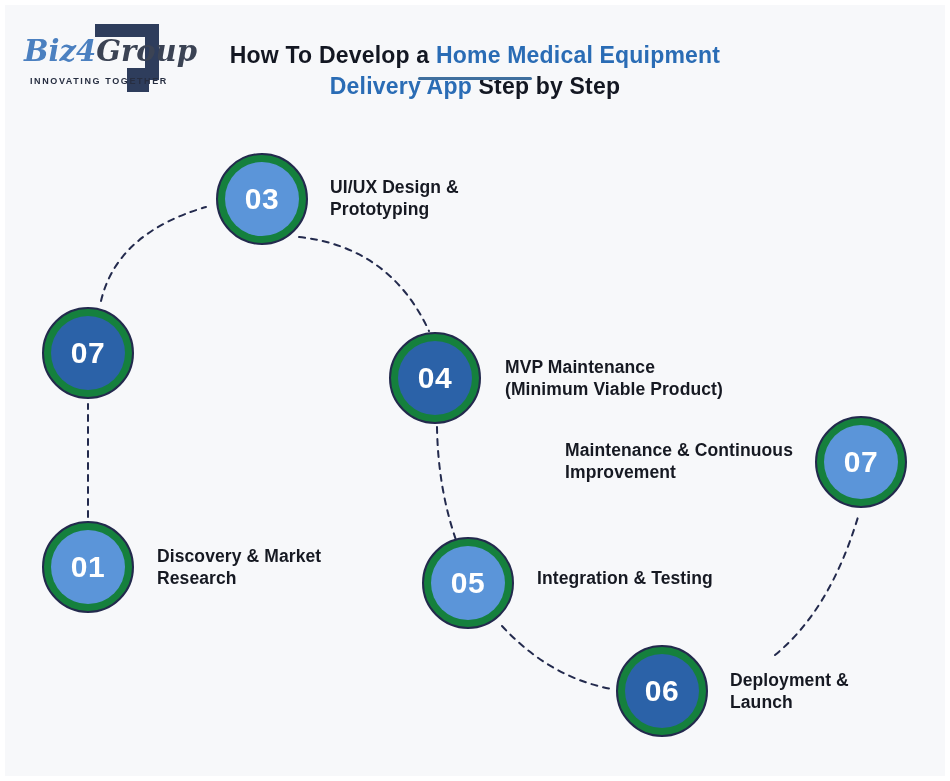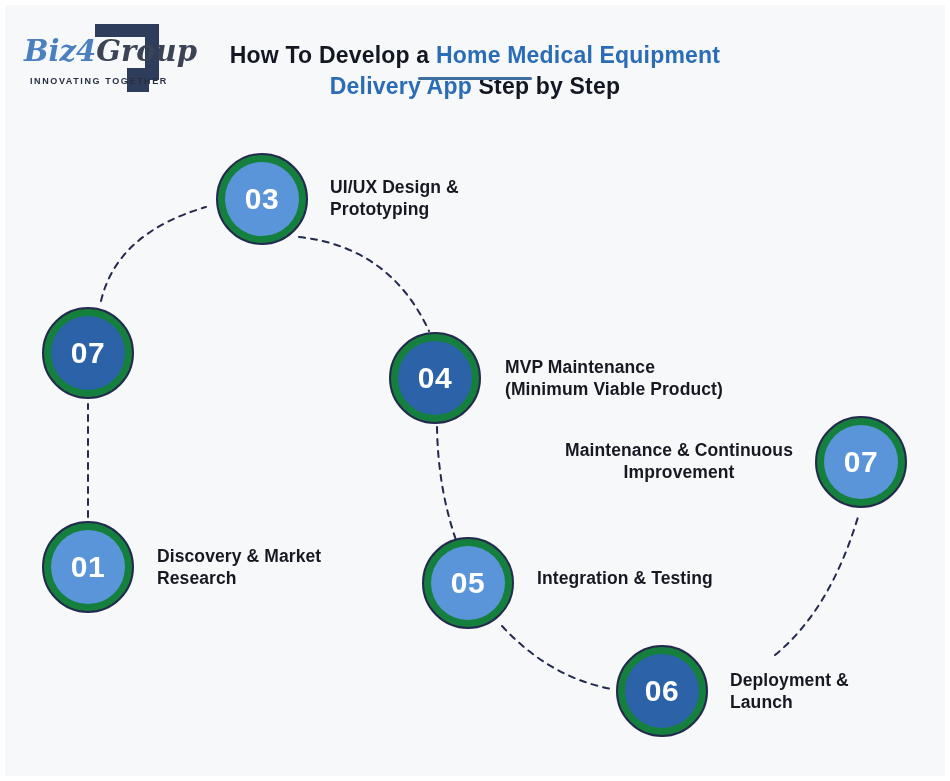--- a/index.html
+++ b/index.html
@@ -37,21 +37,21 @@
   .circle{position:absolute;width:92px;height:92px;box-sizing:border-box;
     border:2px solid var(--outline,#232a4d);border-radius:50%;background:#15803d;
     display:flex;align-items:center;justify-content:center;}
   .circle .disc{width:74px;height:74px;border-radius:50%;
     display:flex;align-items:center;justify-content:center;
     color:#fff;font-size:30px;font-weight:bold;letter-spacing:.5px;}
   .light .disc{background:var(--light-step,#5b95d9);}
   .dark  .disc{background:var(--dark-step,#2b62a8);}
   .step-label{position:absolute;font-size:17.5px;font-weight:bold;line-height:22px;
     color:#161922;letter-spacing:.1px;white-space:nowrap;}
-  .step-label.align-right{text-align:center;}
+  .step-label.align-right{text-align:left;}
 </style>
 </head>
 <body>
 
 <div class="canvas">
 
   <div class="logo">
     <svg width="180" height="100" viewBox="0 0 180 100">
       <rect x="87" y="14" width="64" height="13" fill="#2e3d5c"></rect>
       <rect x="137" y="14" width="14" height="56" fill="#2e3d5c"></rect>

